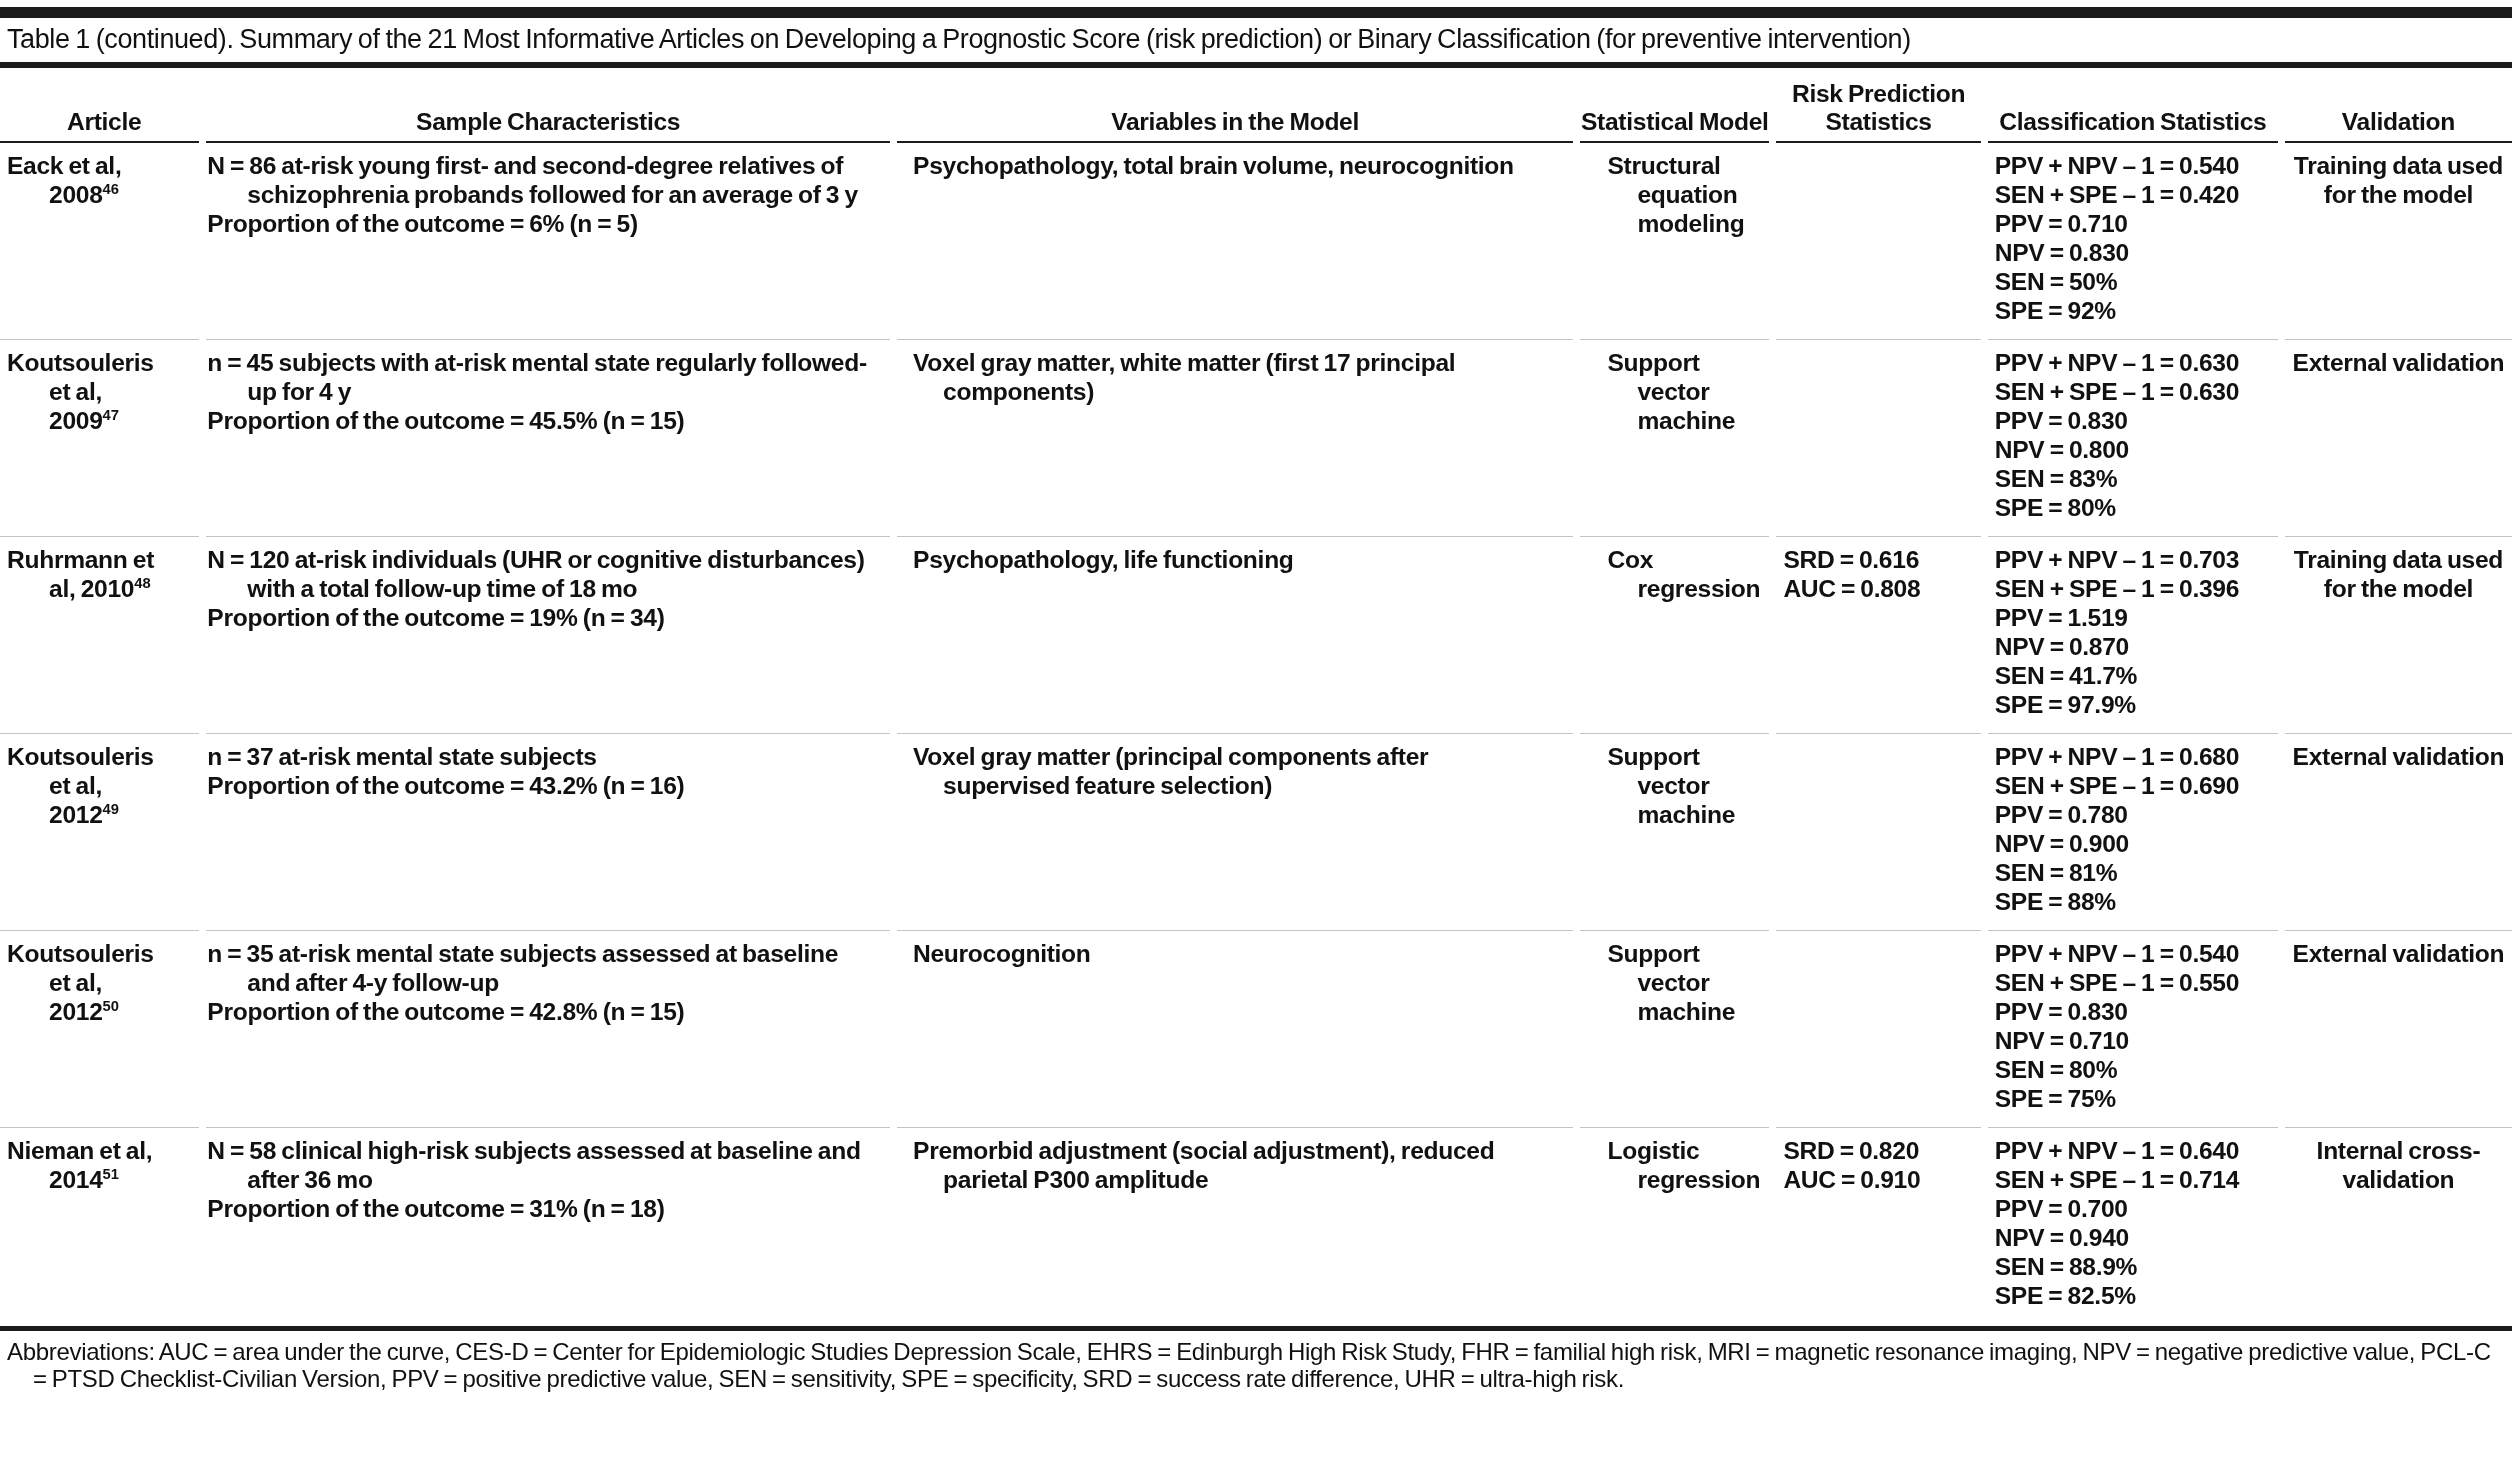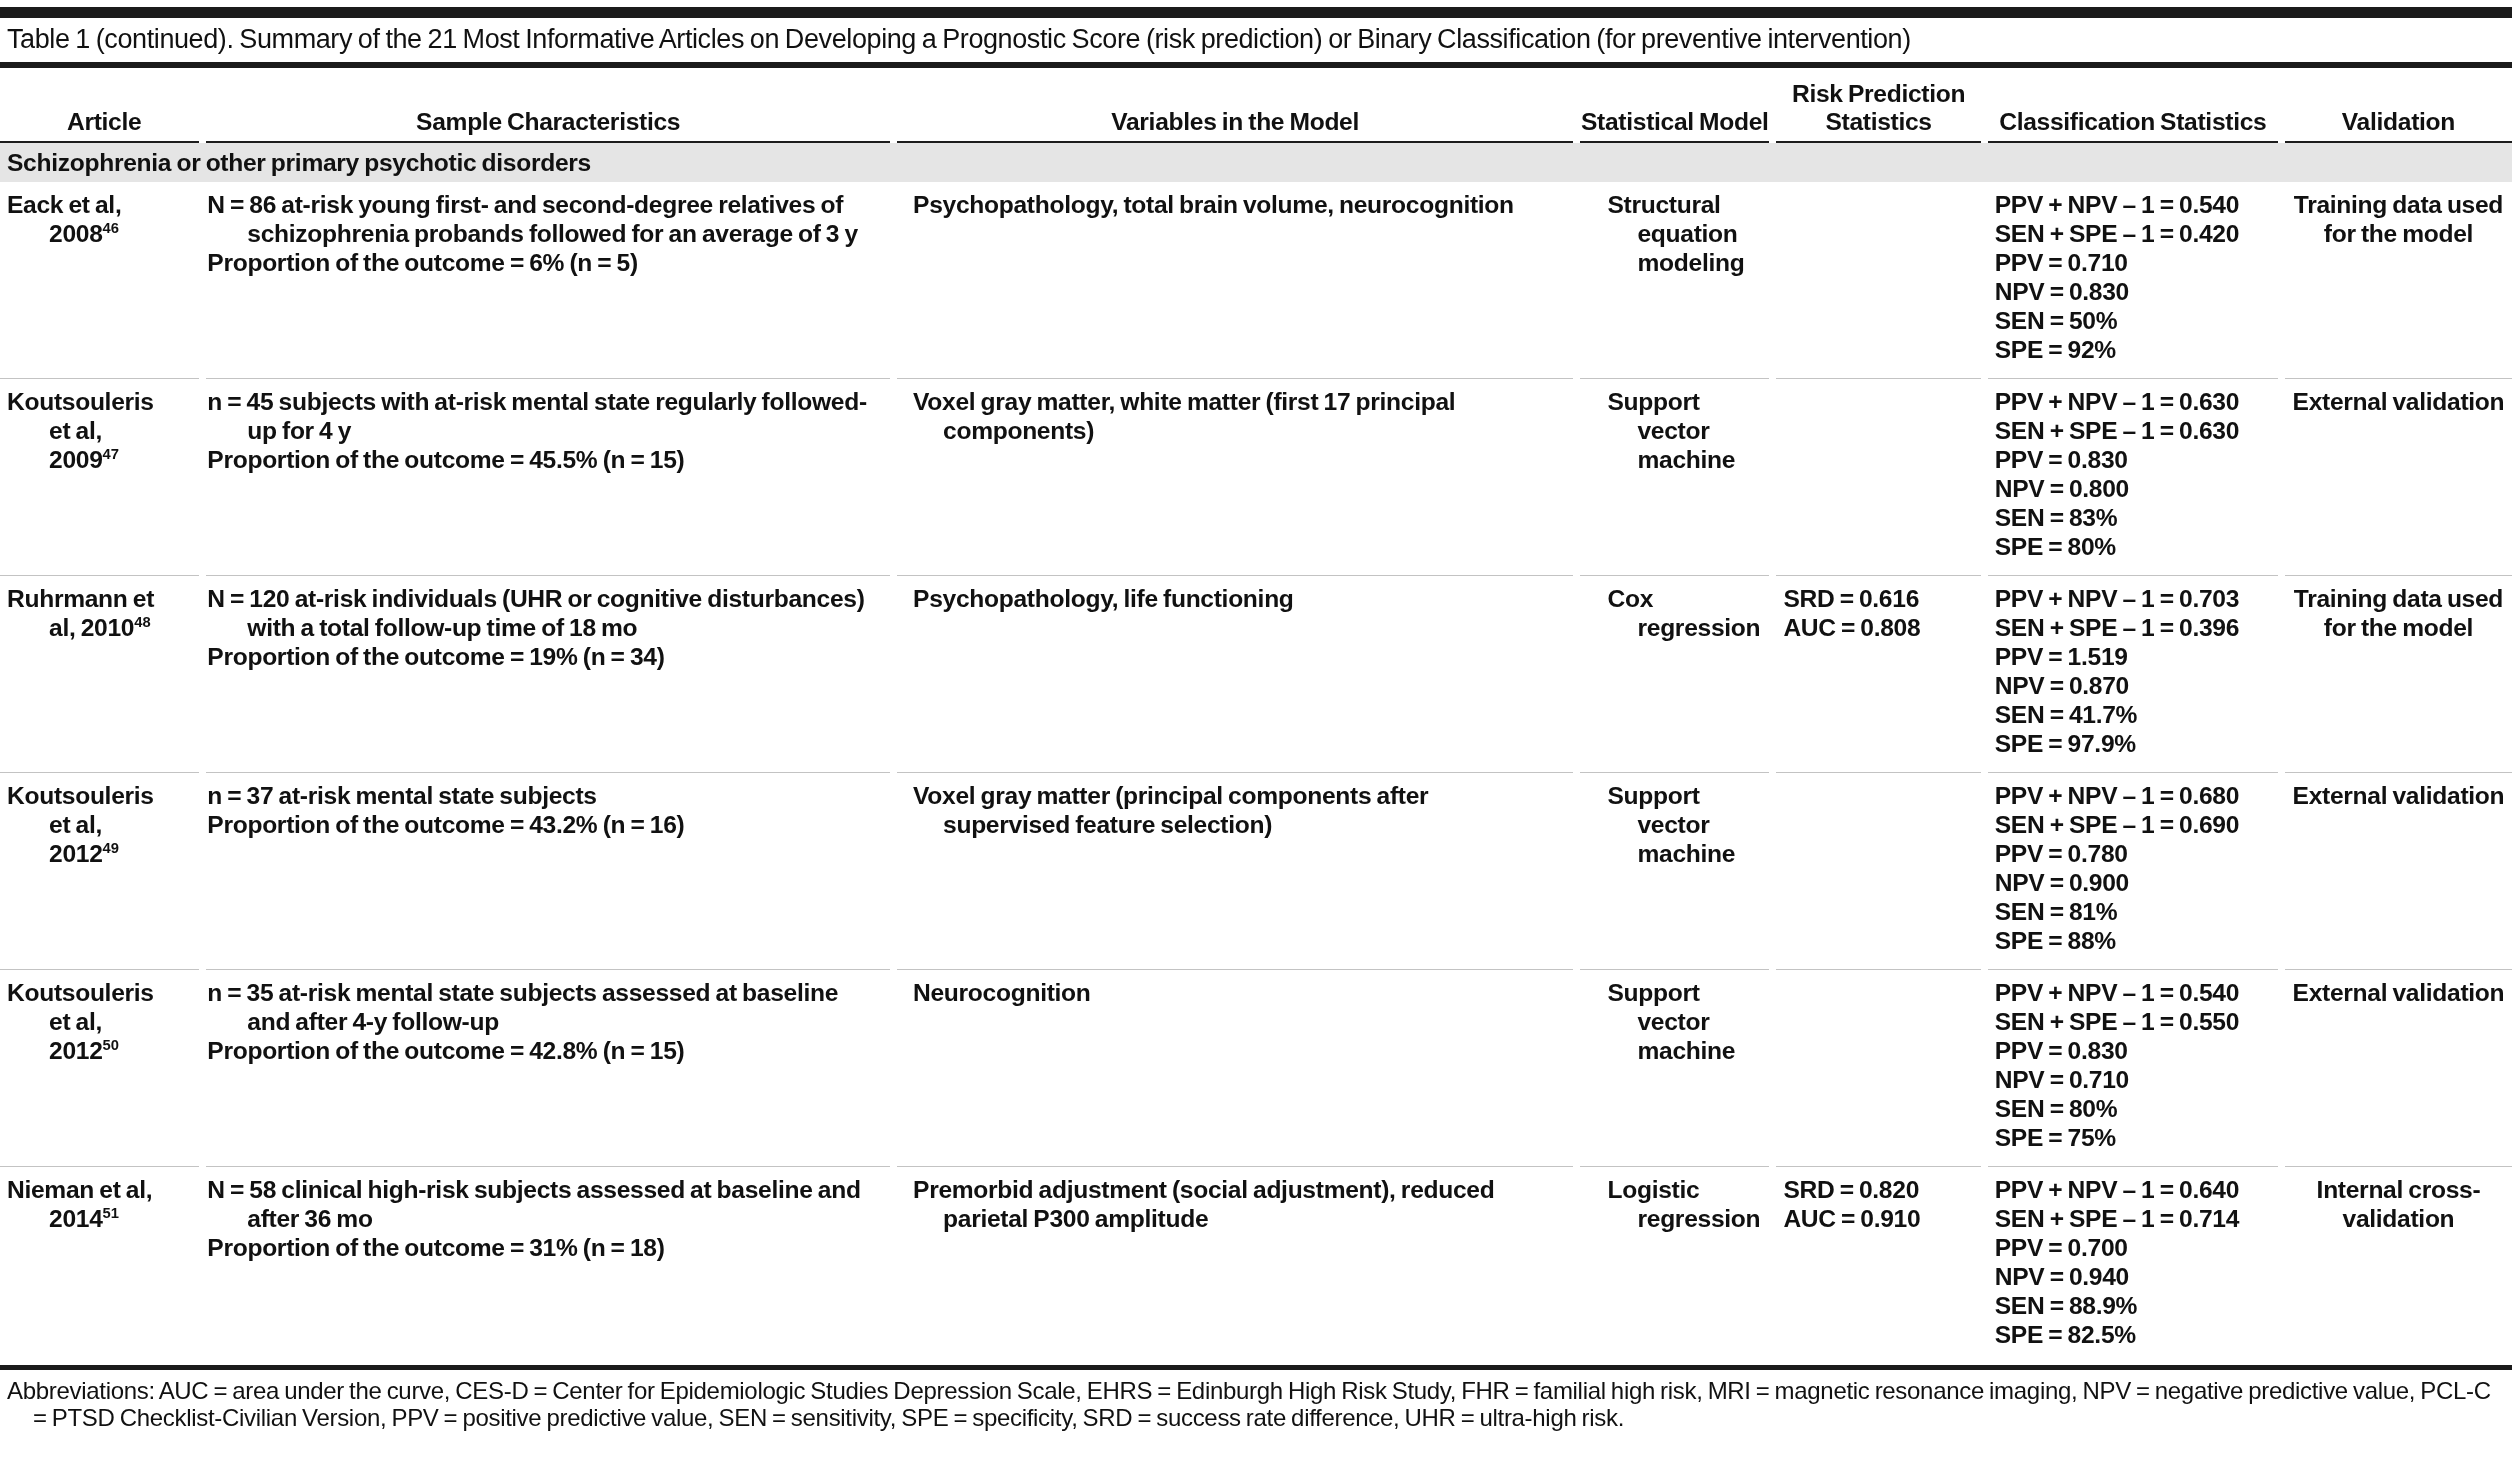--- a/index.html
+++ b/index.html
@@ -90,23 +90,20 @@
       <th class="h-article">Article</th>
       <th class="h-center">Sample Characteristics</th>
       <th class="h-center">Variables in the Model</th>
       <th class="h-center">Statistical Model</th>
       <th class="h-center">Risk Prediction Statistics</th>
       <th class="h-center">Classification Statistics</th>
       <th class="h-center">Validation</th>
     </tr>
   </thead>
   <tbody>
-    <tr class="section-row">
-      <td colspan="7">Schizophrenia or other primary psychotic disorders</td>
-    </tr>
 
     <tr class="row">
       <td class="c-article">
             <div class="hang-lg"><span>Eack et al, 2008</span><sup>46</sup></div>
           </td>
       <td class="c-sample">
         <div class="hang">N = 86 at-risk young first- and second-degree relatives of schizophrenia probands followed for an average of 3 y</div>
         <div class="hang">Proportion of the outcome = 6% (n = 5)</div>
       </td>
       <td class="c-vars">

